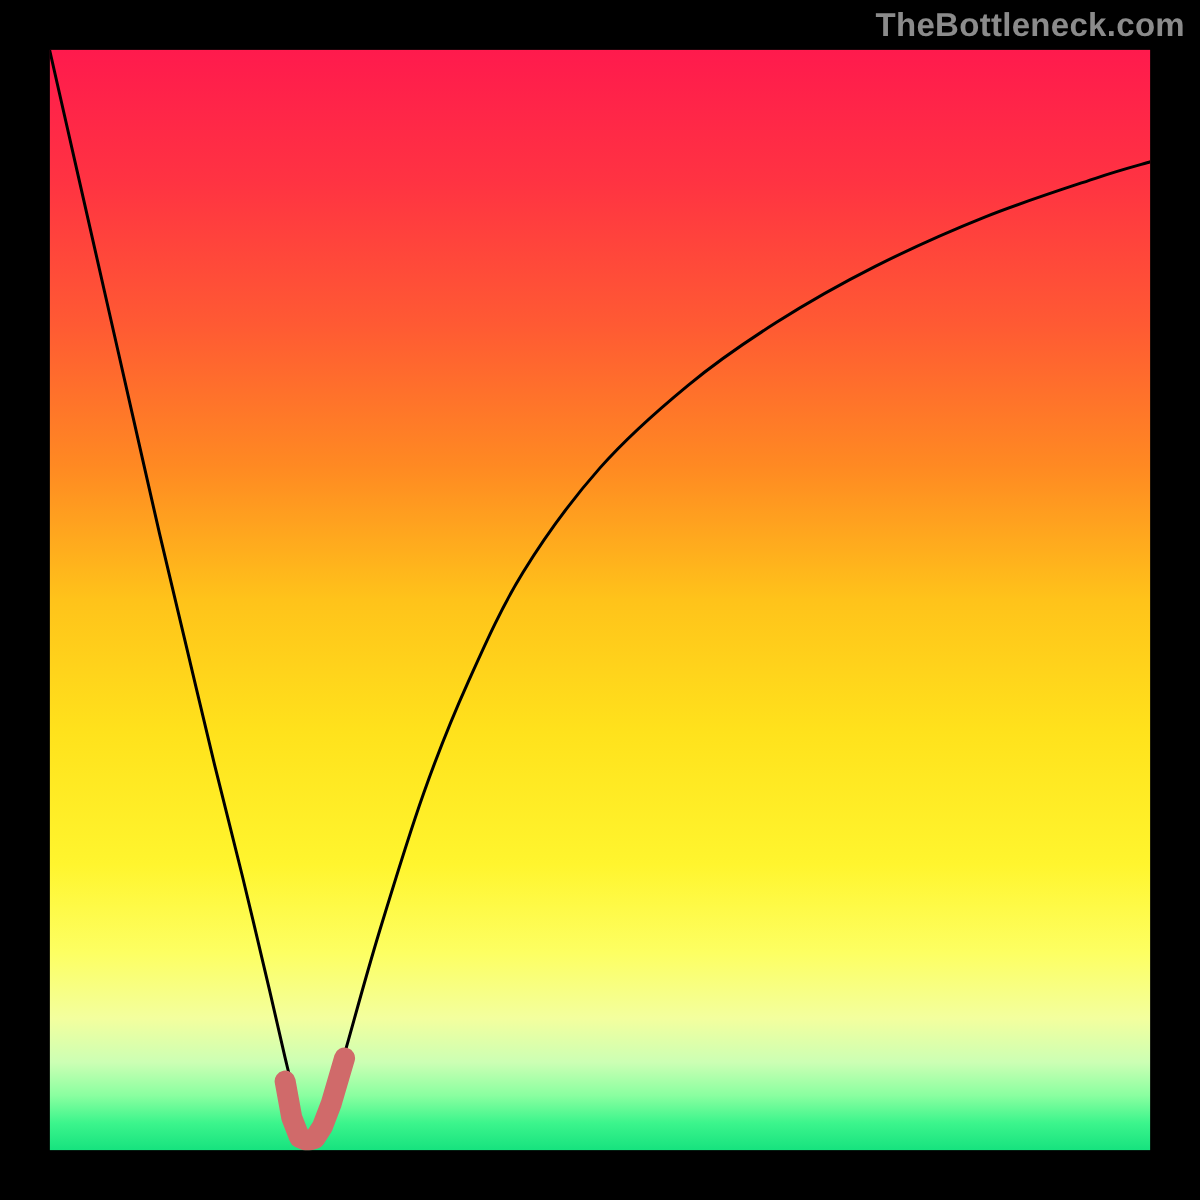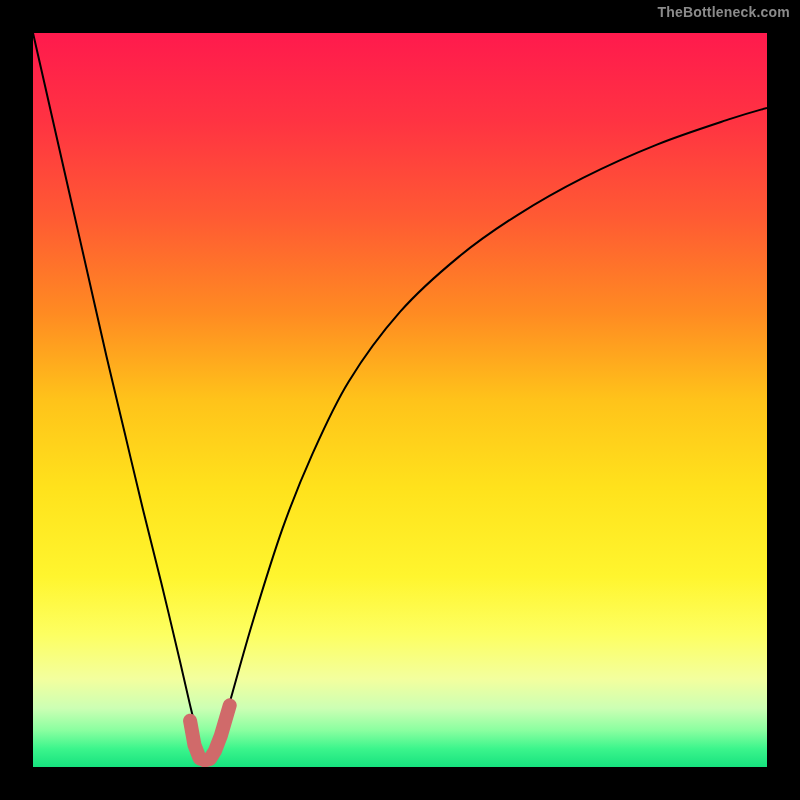--- a/index.html
+++ b/index.html
@@ -24,21 +24,21 @@
     top: 33px;
     width: 734px;
     height: 734px;
     overflow: hidden;
   }
   .watermark {
     position: absolute;
     top: 4px;
     right: 10px;
     font-family: Arial, Helvetica, sans-serif;
-    font-size: 14px;
+    font-size: 22px;
     font-weight: 600;
     color: #8b8b8b;
     letter-spacing: 0.2px;
   }
   svg { display: block; }
 </style>
 </head>
 <body>
 
 <div class="frame">

